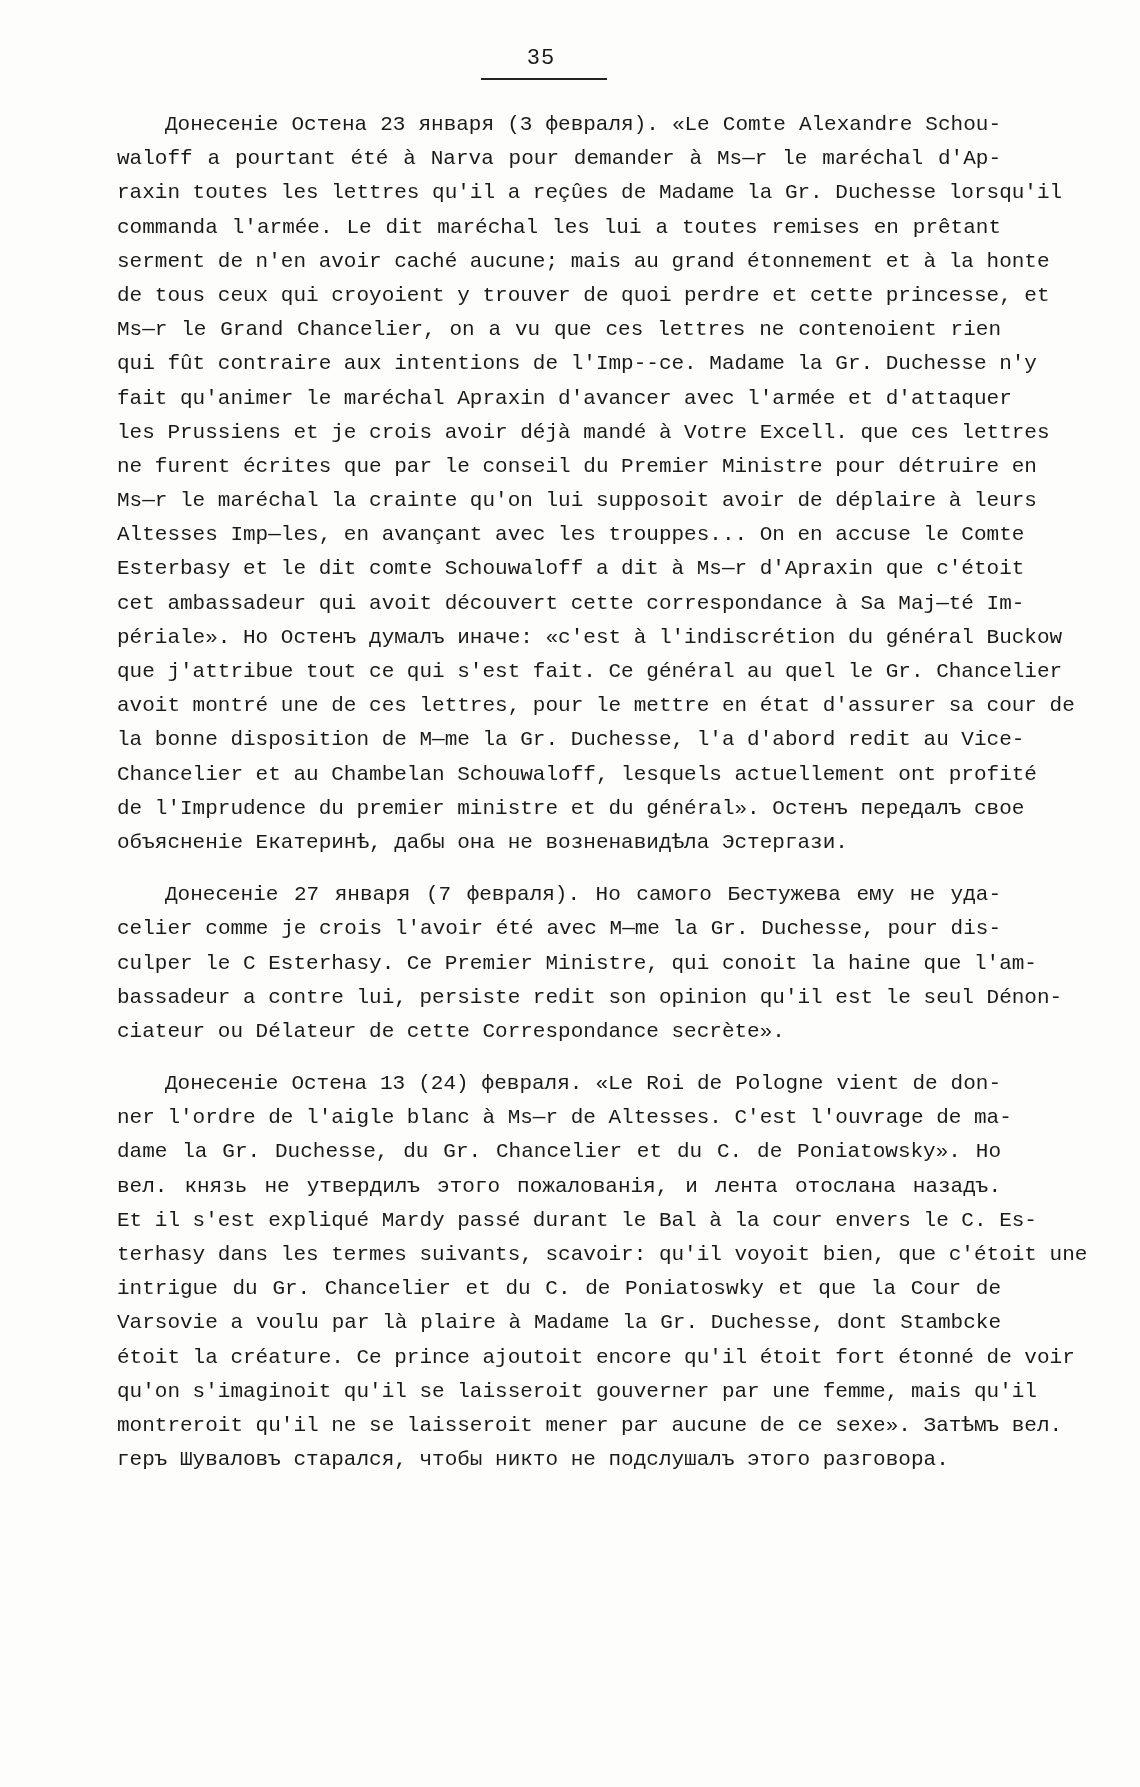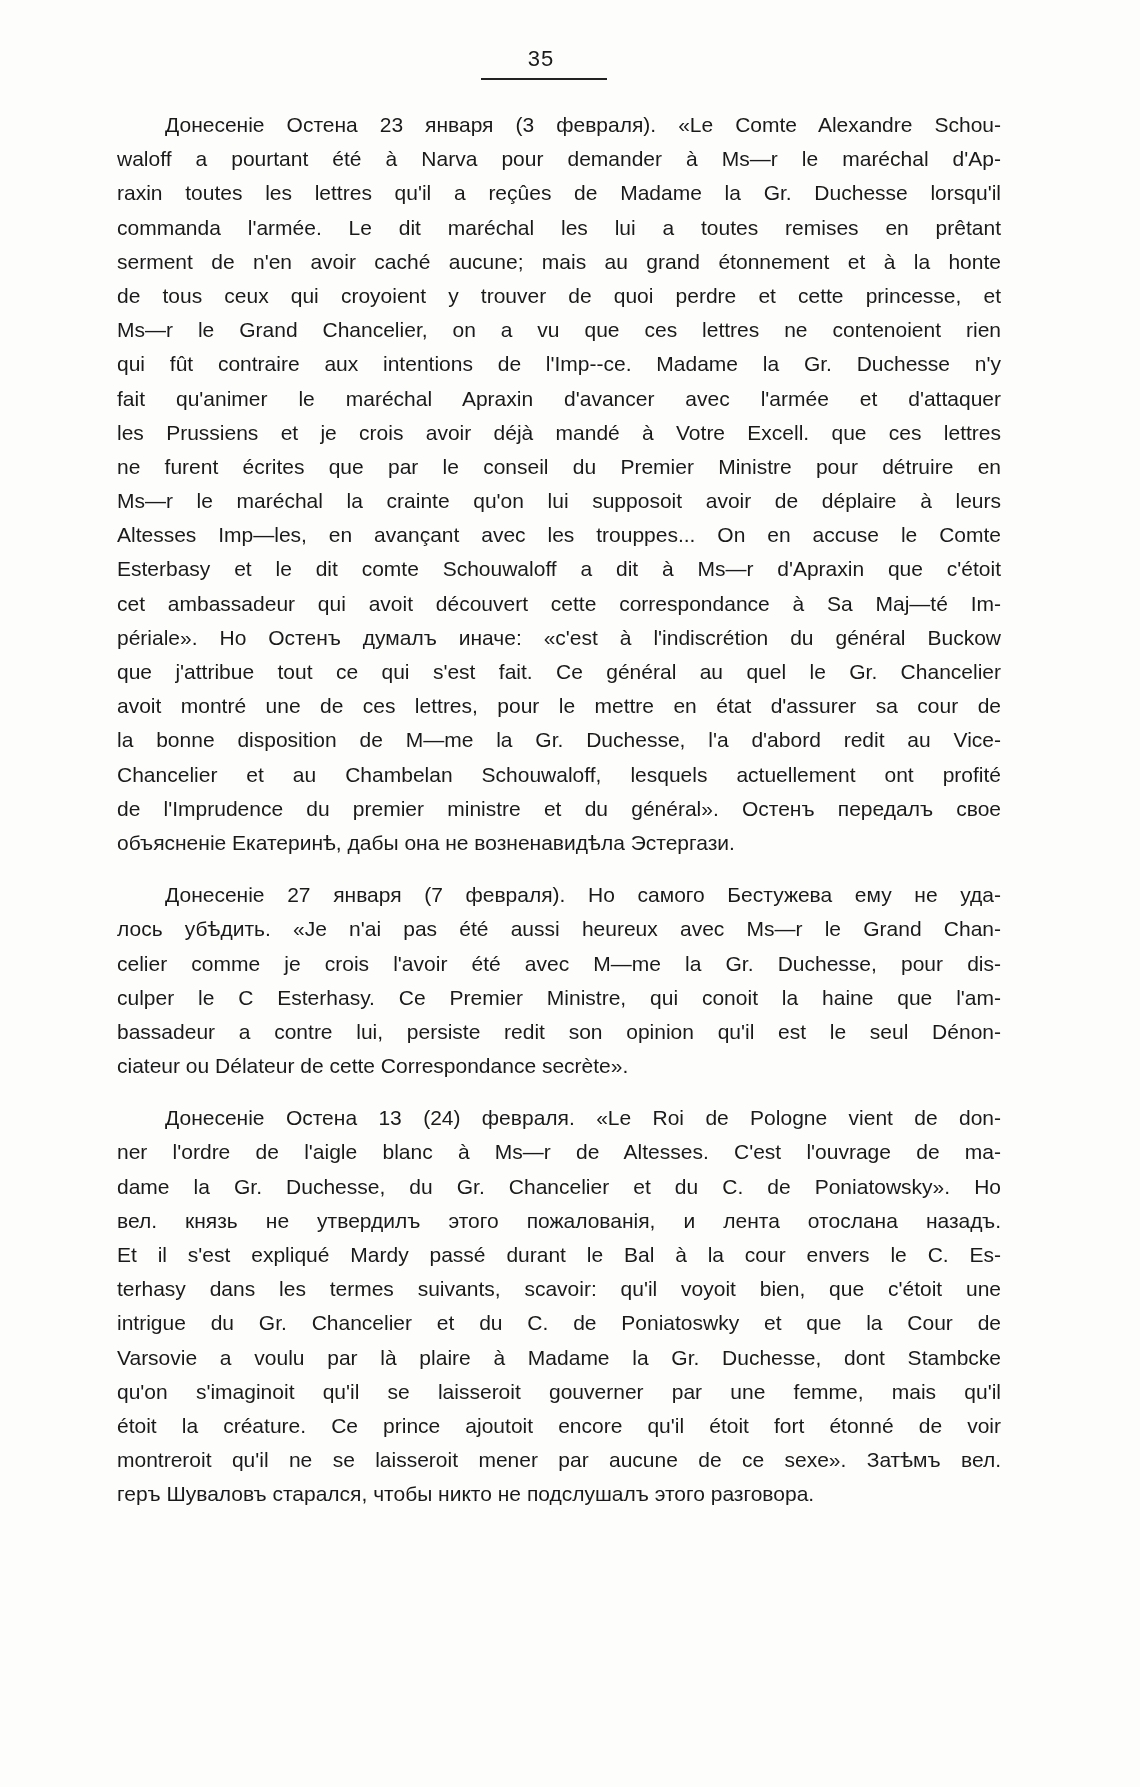--- a/index.html
+++ b/index.html
@@ -1,20 +1,20 @@
 <!DOCTYPE html>
 <html><head>
 <meta charset="utf-8">
 <style>
   html, body { margin: 0; padding: 0; background: #ffffff; }
   body { width: 1140px; height: 1787px; position: relative; overflow: hidden; }
   .page {
     position: absolute; left: 0; top: 0; width: 1140px; height: 1787px;
     background: #fdfdfc;
-    font-family: Liberation Sans, sans-serif;
+    font-family: Liberation Mono, monospace;
     color: #1a1a1a;
   }
   .page-number {
     position: absolute; top: 46px; left: 478px; width: 126px;
     text-align: center; font-size: 22px; letter-spacing: 1px;
   }
   .header-rule {
     position: absolute; top: 78px; left: 481px; width: 126px; height: 2px;
     background: #222;
   }
@@ -58,35 +58,34 @@
         <span class="line">que j'attribue tout ce qui s'est fait. Ce général au quel le Gr. Chancelier</span>
         <span class="line">avoit montré une de ces lettres, pour le mettre en état d'assurer sa cour de</span>
         <span class="line">la bonne disposition de M—me la Gr. Duchesse, l'a d'abord redit au Vice-</span>
         <span class="line">Chancelier et au Chambelan Schouwaloff, lesquels actuellement ont profité</span>
         <span class="line">de l'Imprudence du premier ministre et du général». Остенъ передалъ свое</span>
         <span class="line last">объясненіе Екатеринѣ, дабы она не возненавидѣла Эстергази.</span>
       </div>
     <div class="para-gap"></div>
     <div class="paragraph">
         <span class="line indent">Донесеніе 27 января (7 февраля). Но самого Бестужева ему не уда-</span>
-        <span class="line">лось убѣдить. «Je n'ai pas été aussi heureux avec Ms—r le Grand Chan-</span>
         <span class="line">celier comme je crois l'avoir été avec M—me la Gr. Duchesse, pour dis-</span>
         <span class="line">culper le C Esterhasy. Ce Premier Ministre, qui conoit la haine que l'am-</span>
         <span class="line">bassadeur a contre lui, persiste redit son opinion qu'il est le seul Dénon-</span>
         <span class="line last">ciateur ou Délateur de cette Correspondance secrète».</span>
       </div>
     <div class="para-gap"></div>
     <div class="paragraph">
         <span class="line indent">Донесеніе Остена 13 (24) февраля. «Le Roi de Pologne vient de don-</span>
         <span class="line">ner l'ordre de l'aigle blanc à Ms—r de Altesses. C'est l'ouvrage de ma-</span>
         <span class="line">dame la Gr. Duchesse, du Gr. Chancelier et du C. de Poniatowsky». Но</span>
         <span class="line">вел. князь не утвердилъ этого пожалованія, и лента отослана назадъ.</span>
         <span class="line">Et il s'est expliqué Mardy passé durant le Bal à la cour envers le C. Es-</span>
         <span class="line">terhasy dans les termes suivants, scavoir: qu'il voyoit bien, que c'étoit une</span>
         <span class="line">intrigue du Gr. Chancelier et du C. de Poniatoswky et que la Cour de</span>
         <span class="line">Varsovie a voulu par là plaire à Madame la Gr. Duchesse, dont Stambcke</span>
+        <span class="line">étoit la créature. Ce prince ajoutoit encore qu'il étoit fort étonné de voir</span>
         <span class="line">qu'on s'imaginoit qu'il se laisseroit gouverner par une femme, mais qu'il</span>
-        <span class="line">étoit la créature. Ce prince ajoutoit encore qu'il étoit fort étonné de voir</span>
         <span class="line">montreroit qu'il ne se laisseroit mener par aucune de ce sexe». Затѣмъ вел.</span>
         <span class="line last">геръ Шуваловъ старался, чтобы никто не подслушалъ этого разговора.</span>
       </div>
   </div>
 </div>
 
 </body></html>

